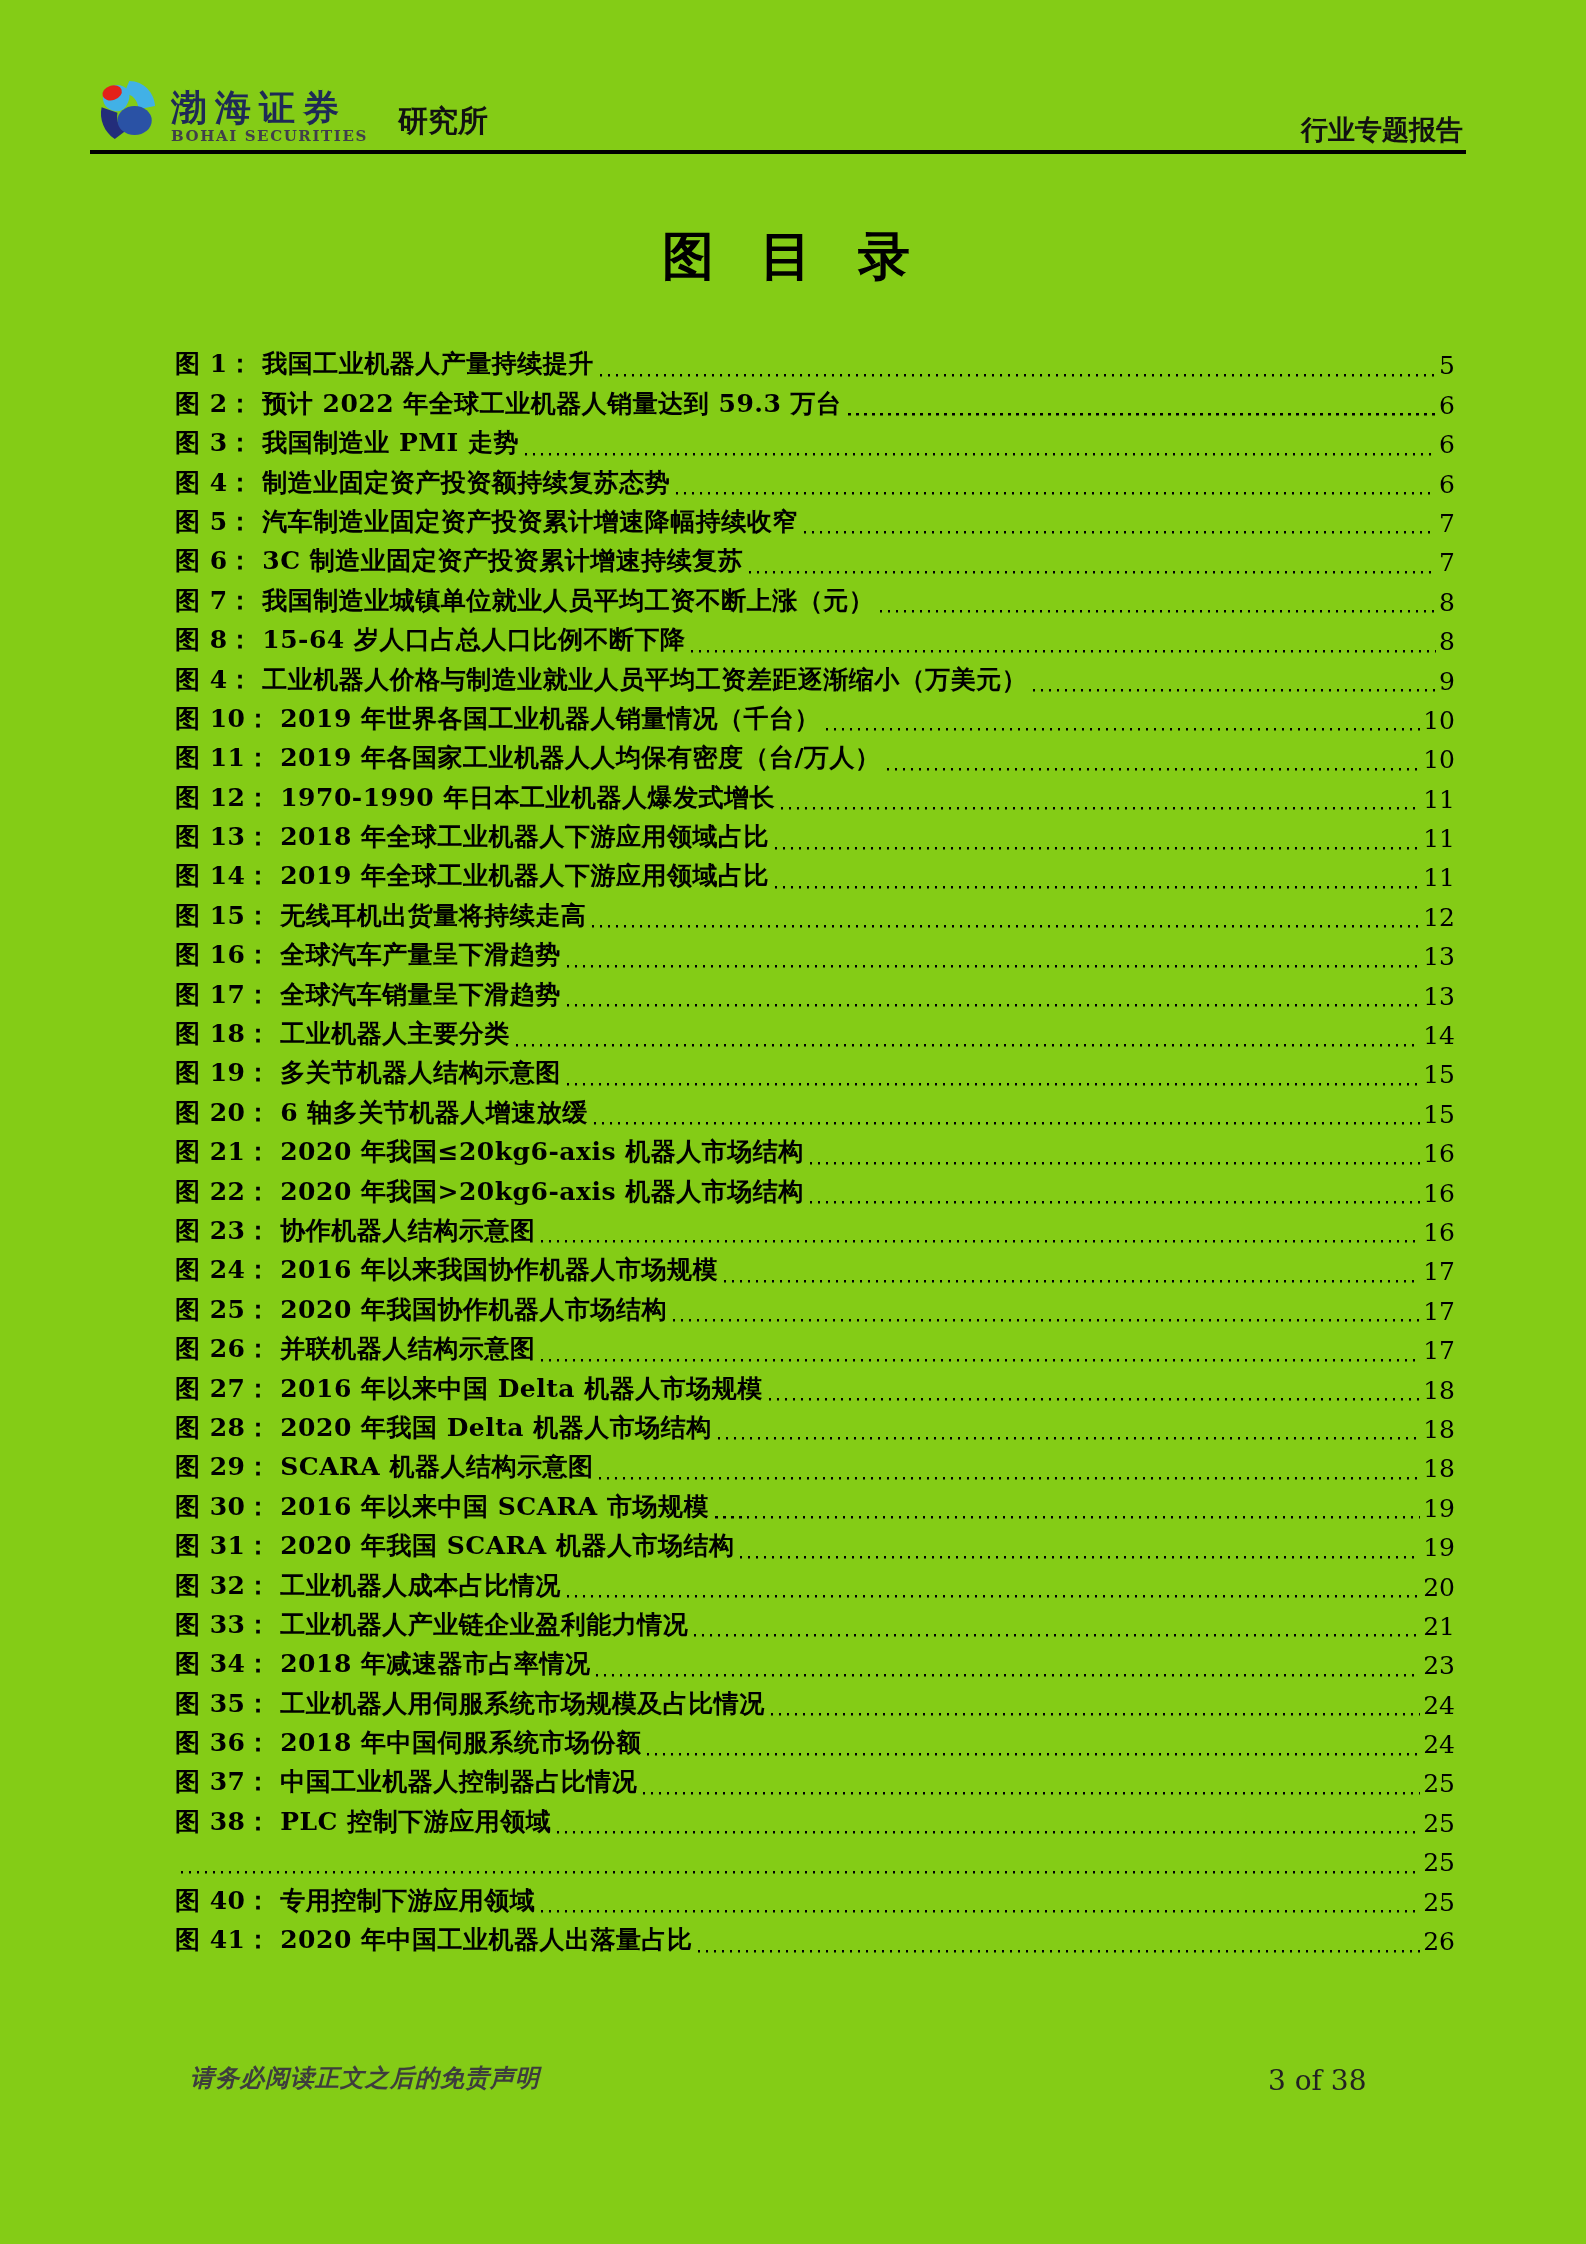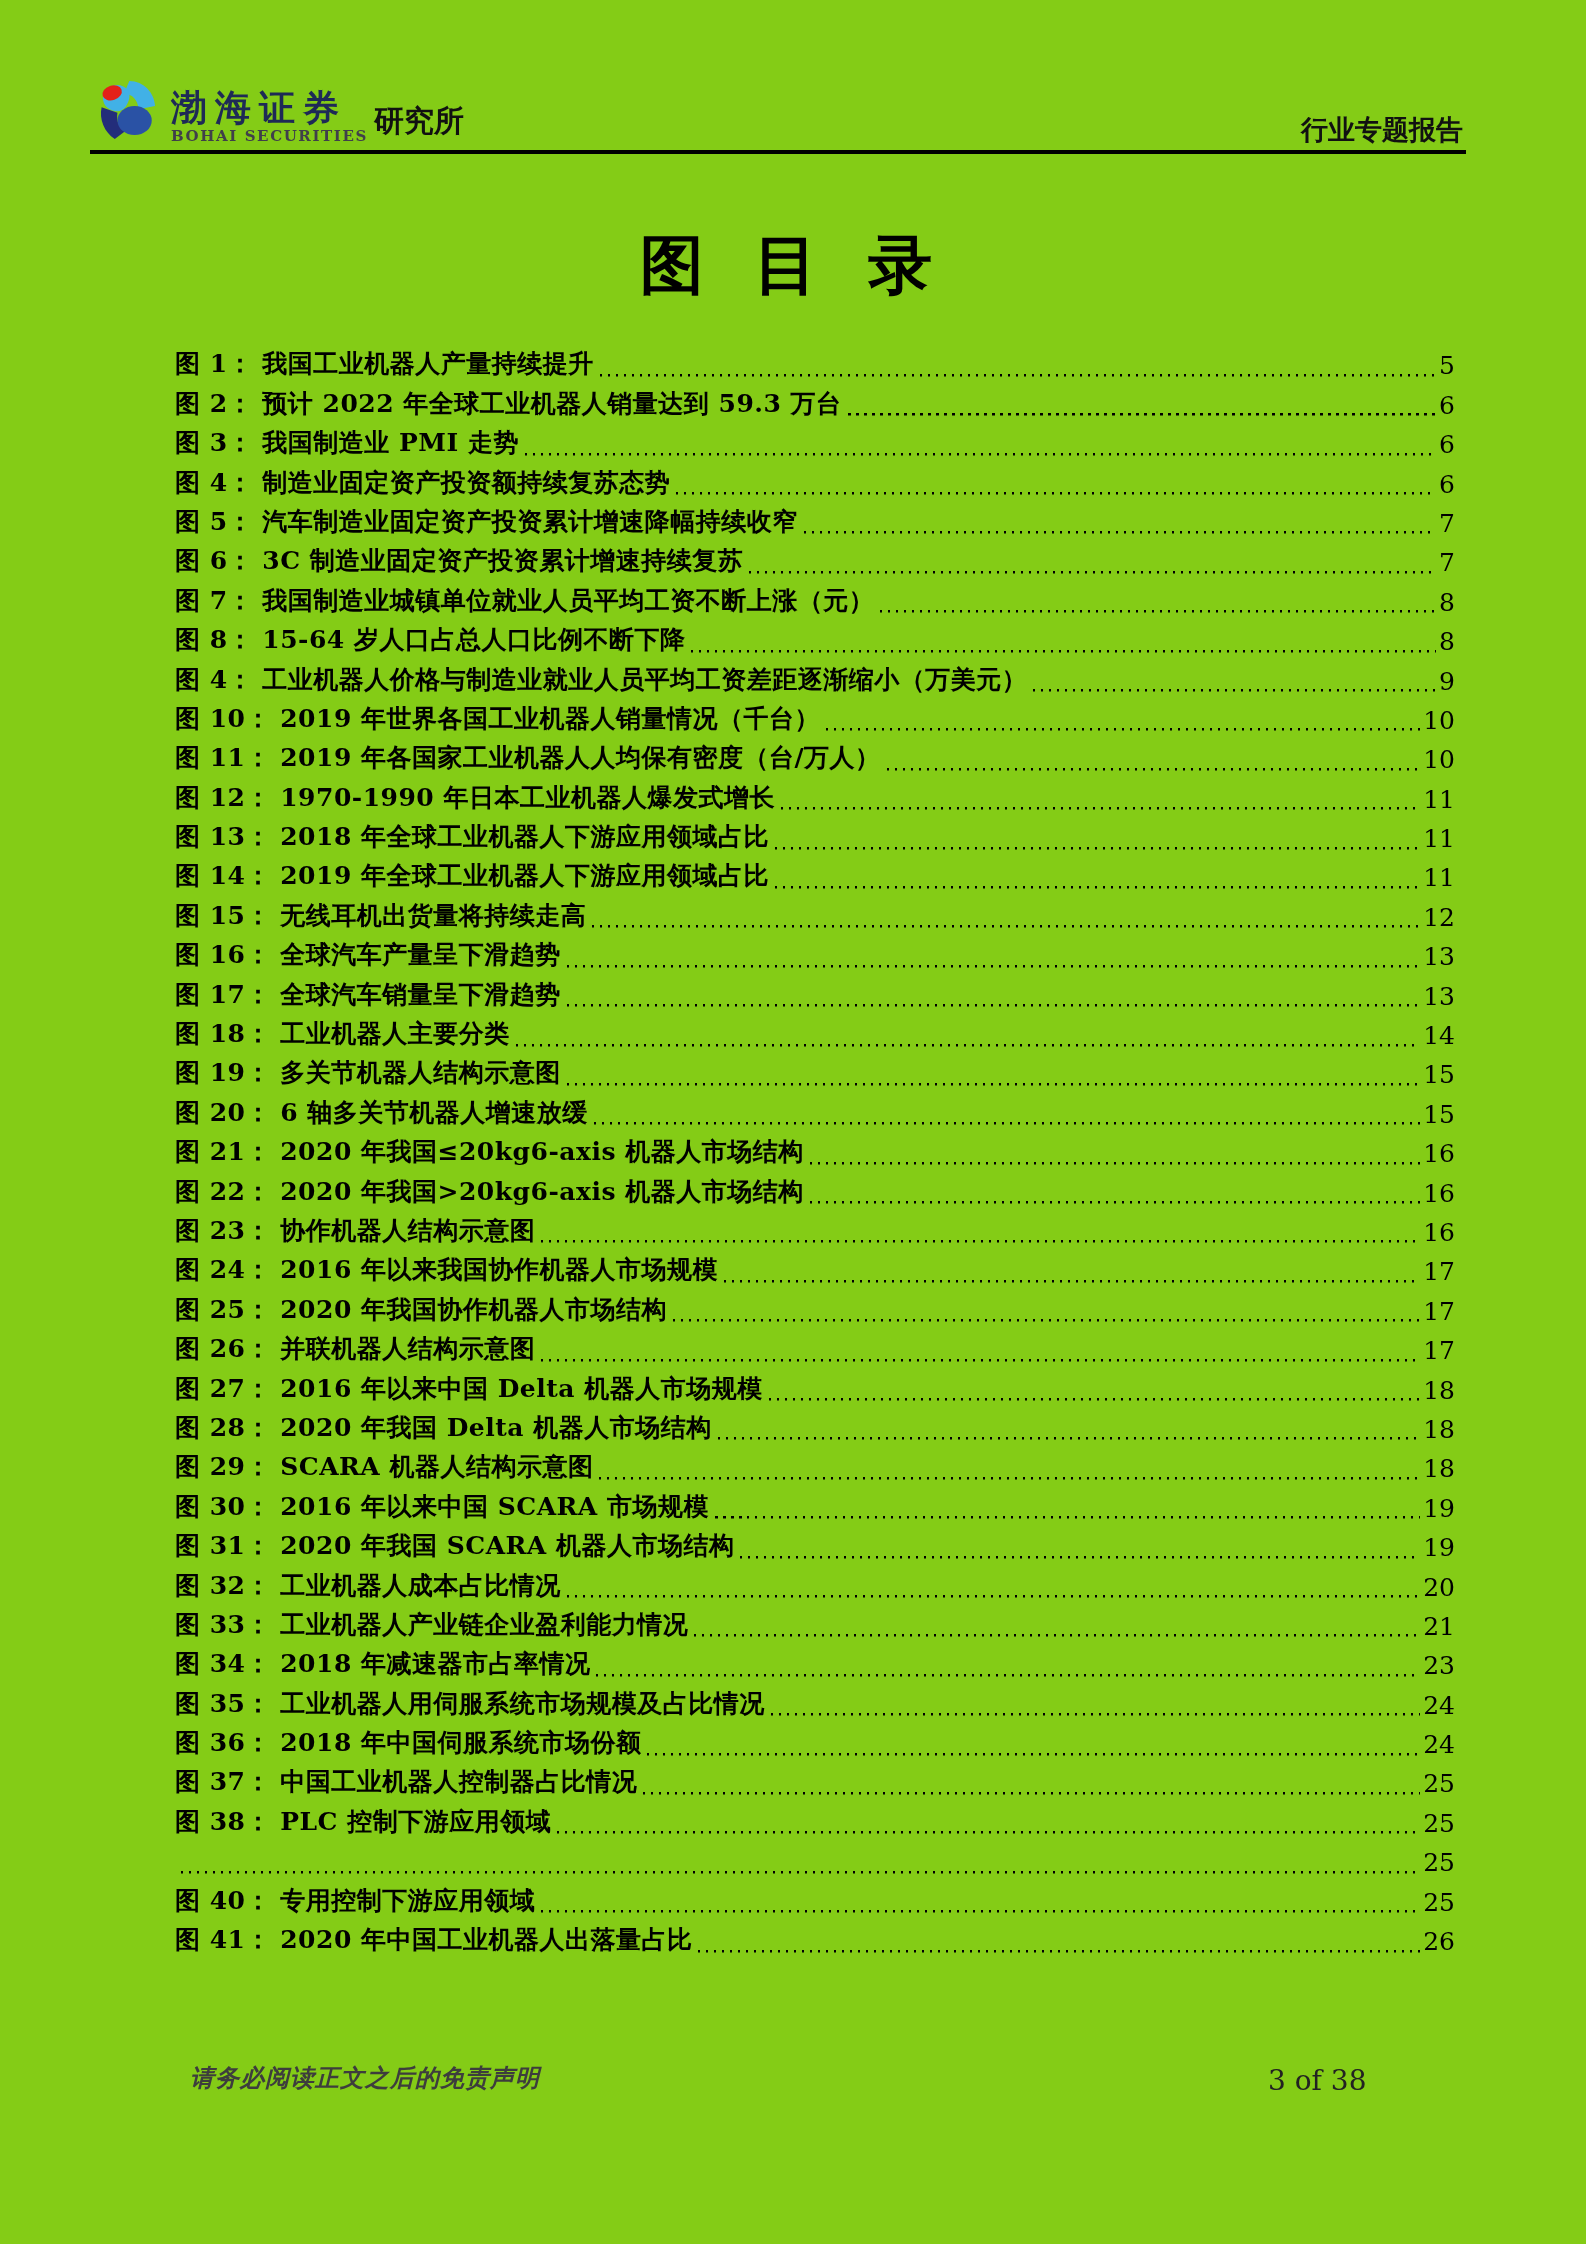--- a/index.html
+++ b/index.html
@@ -11,26 +11,26 @@
     overflow:hidden;
   }
   
   .header{position:absolute;top:0;left:0;width:100%;height:156px;}
   .header-rule{position:absolute;top:150px;left:90px;width:1376px;height:4px;background:#000;}
   .brand{position:absolute;top:76px;left:95px;display:flex;align-items:flex-end;}
   .brand-icon{width:66px;height:68px;margin-right:10px;}
   .brand-text{display:flex;flex-direction:column;line-height:1;}
   .brand-cn{font-size:36px;font-weight:700;color:#1e2a56;letter-spacing:8px;}
   .brand-en{font-size:15px;font-weight:700;color:#40404a;letter-spacing:1.6px;margin-top:4px;}
-  .dept{font-size:30px;font-weight:700;color:#111;margin-left:6px;padding-bottom:2px;}
+  .dept{font-size:30px;font-weight:700;color:#111;margin-left:30px;padding-bottom:2px;}
   .report-type{position:absolute;top:112px;right:123px;font-size:27px;font-weight:700;color:#111;margin-left:19px;}
   
   .doc-title{
     position:absolute;top:222px;left:0;width:100%;
-    text-align:center;font-size:64px;font-weight:700;color:#000;
+    text-align:center;font-size:52px;font-weight:700;color:#000;
     letter-spacing:14px;
   }
   
   .toc{position:absolute;top:341px;left:175px;width:1280px;}
   .toc-row{
     display:flex;align-items:flex-end;
     height:39.4px;
     font-size:25px;font-weight:700;color:#000;
     white-space:nowrap;
   }

